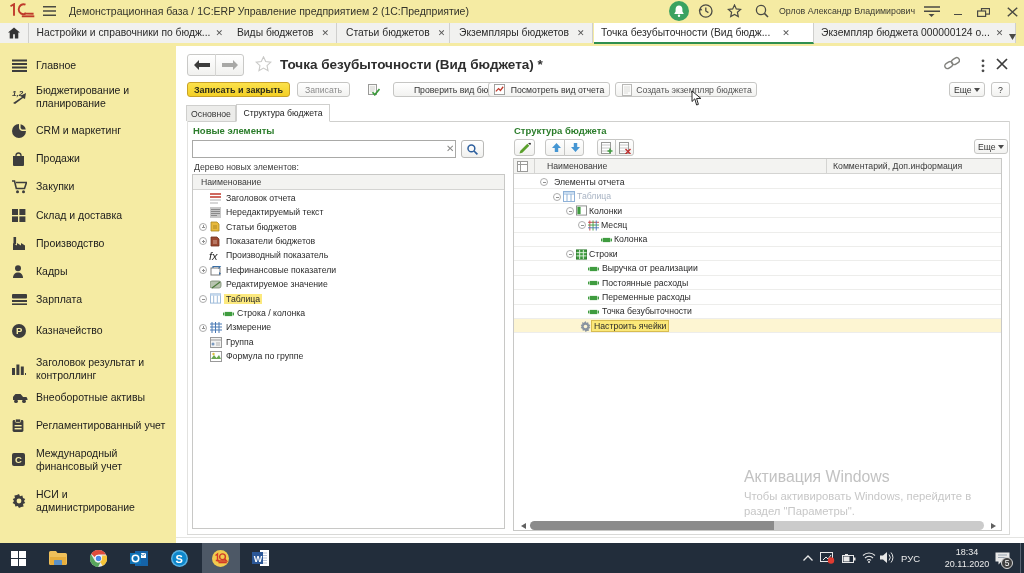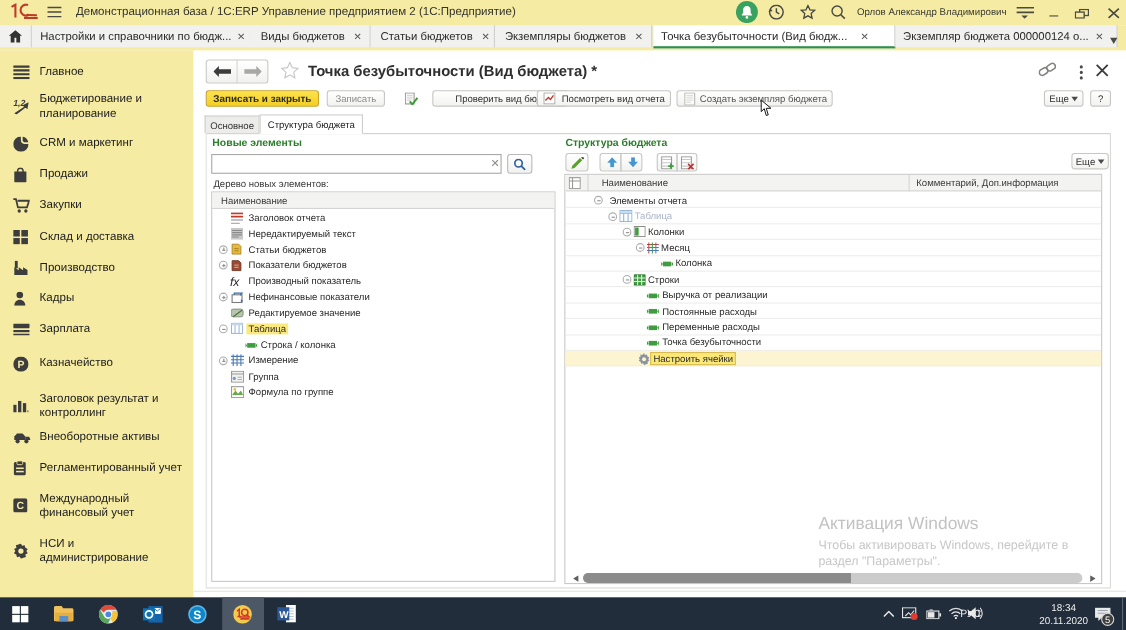--- a/index.html
+++ b/index.html
@@ -661,21 +661,21 @@
         </g>
         <circle cx="7" cy="11" r="1" fill="#e8e8e8"></circle>
       </svg>
     <svg class="abs" style="left:880px;top:8px" width="14" height="13" viewBox="0 0 14 13">
         <path d="M0 4.5h3l4-3.5v11l-4-3.5H0z" fill="#e8e8e8"></path>
         <g fill="none" stroke="#e8e8e8" stroke-width="1">
           <path d="M9 3.5a4.5 4.5 0 0 1 0 6"></path>
           <path d="M11 1.5a7.5 7.5 0 0 1 0 10"></path>
         </g>
       </svg>
-    <div class="abs" style="left:873px;top:10px;color:#ececec;font-size:9.5px;">РУС</div>
+    <div class="abs" style="left:901px;top:10px;color:#ececec;font-size:9.5px;">РУС</div>
     <div class="abs" style="left:936px;top:3px;width:62px;color:#ececec;font-size:9px;text-align:center;line-height:12px;">18:34<br>20.11.2020</div>
     <svg class="abs" style="left:995px;top:9px" width="15" height="13" viewBox="0 0 15 13">
         <path d="M0.5 0.5h14v9h-8l-3 3v-3h-3z" fill="#e8e8e8"></path>
         <path d="M3 3h9M3 5.5h9" stroke="#9aa4b0" stroke-width="1"></path>
       </svg>
     <div class="abs" style="left:1001px;top:14px;width:12px;height:12px;border-radius:50%;background:#3f3f3f;border:1px solid #d8d8d8;color:#fff;font-size:8.5px;text-align:center;line-height:11px;">5</div>
     <div class="abs" style="left:1020px;top:0;width:1px;height:30px;background:#5a6472;"></div>
   </div>
 </div>
 

